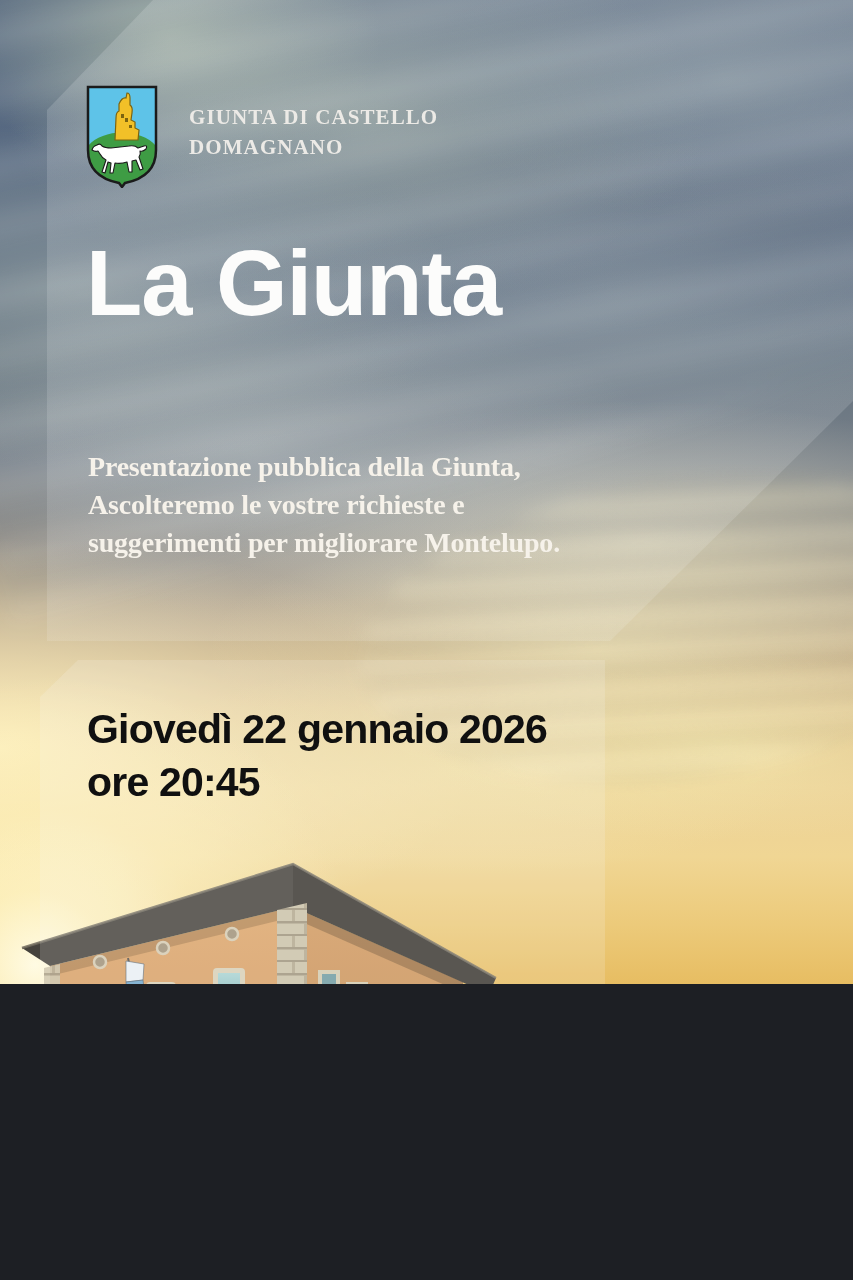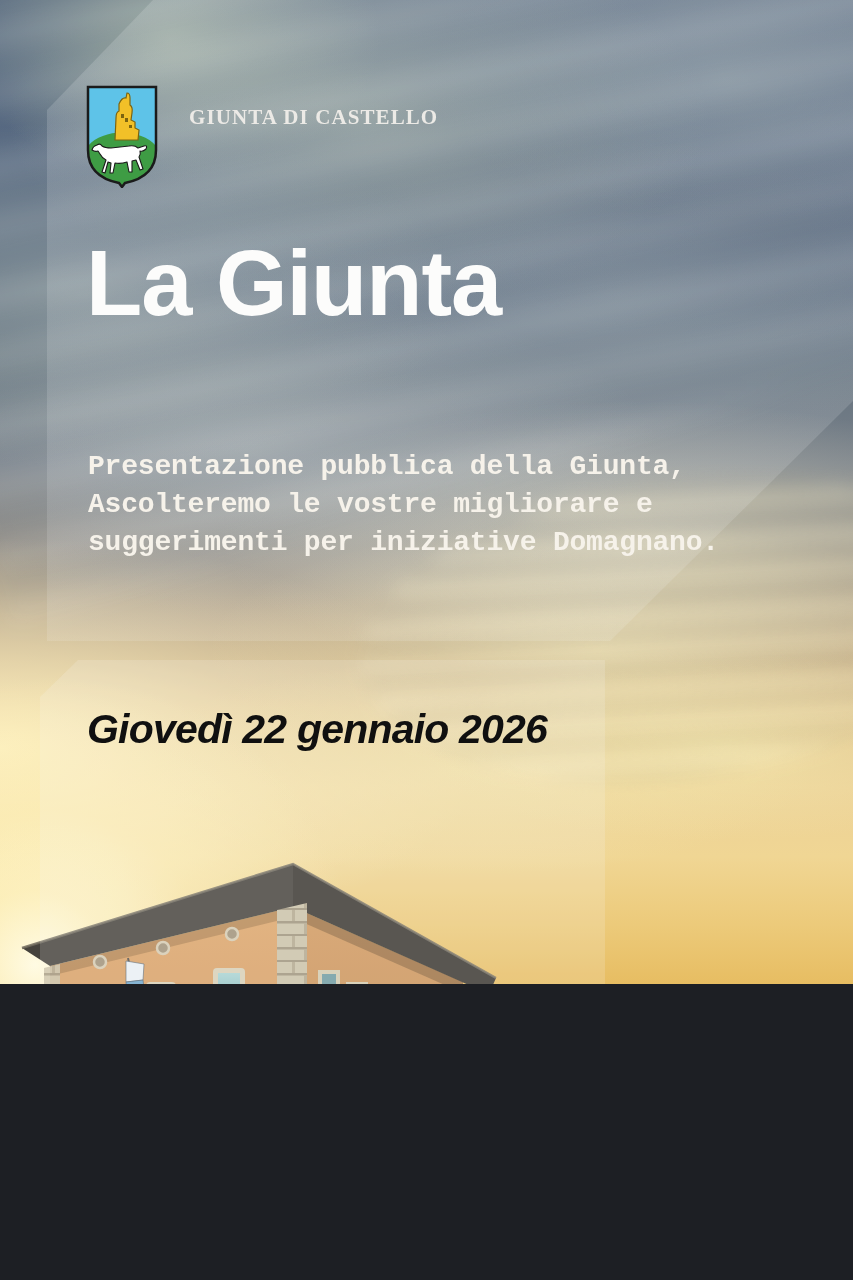--- a/index.html
+++ b/index.html
@@ -79,21 +79,21 @@
     font-family:"Liberation Serif",serif;font-weight:700;
     font-size:28px;line-height:38px;letter-spacing:-0.2px;
     color:#f6f2ea;
   }
   .description span{display:block;}
   .event{
     position:absolute;left:87px;top:703px;
     font-weight:700;font-size:41px;line-height:53px;letter-spacing:-0.8px;
     color:#101010;
   }
-  .event span{display:block;font-style:italic;}
+  .event span{display:block;}
 </style>
 </head>
 <body>
 
 <div class="poster">
 
   <div class="sky"></div>
   <div class="cirrus"></div>
   <div class="goldbank"></div>
 
@@ -299,30 +299,32 @@
       <path d="M3,62 C18,44 56,44 71,62 L71,66 C71,88 55,96 40,99 L37,103 L34,99 C19,96 3,88 3,66 Z" fill="#3e9c44"></path>
       <path d="M30,56 L31,34 Q31,28 34,27 L34,20 Q37,13 41,14 L42,9 Q45,9 45,14 L45,21 Q48,23 47,29 L46,36 L50,38 L50,44 L54,46 L53,56 Z" fill="#f2c028" stroke="#7c6410" stroke-width="1.2"></path>
       <rect x="36" y="30" width="3" height="4" fill="#7c6410"></rect>
       <rect x="40" y="34" width="3" height="4" fill="#7c6410"></rect>
       <rect x="44" y="41" width="3" height="3" fill="#7c6410"></rect>
       <path d="M12,61 Q8,62 7,66 Q10,68 13,67 L15,70 Q17,74 21,76 L17,88 L20,89 L23,78 L26,79 L25,89 L28,89 L30,79 Q36,80 42,78 L44,88 L47,88 L47,77 L51,76 L55,86 L58,85 L54,73 Q56,70 55,67 Q58,68 61,65 Q63,61 59,62 Q56,63 53,64 Q50,61 44,62 L26,64 Q20,64 17,62 Q15,59 12,61 Z" fill="#ffffff" stroke="#1a1a1a" stroke-width="1.1" stroke-linejoin="round"></path>
       <path d="M3,3 H71 V66 C71,88 55,96 40,99 L37,103 L34,99 C19,96 3,88 3,66 Z" fill="none" stroke="#1b1b1b" stroke-width="2.5"></path>
     </svg>
     <div class="brand-name">
       <span>GIUNTA DI CASTELLO</span>
+      <span>DOMAGNANO</span>
     </div>
   </div>
 
   <h1 class="title" style="margin:0;text-align:center;">
     <span>La Giunta</span>
   </h1>
 
-  <p class="description" style="margin:0;font-family:Liberation Mono, monospace;">
+  <p class="description" style="margin:0;">
     <span>Presentazione pubblica della Giunta,</span>
-    <span>Ascolteremo le vostre migliorare e</span>
-    <span>suggerimenti per iniziative Domagnano.</span>
+    <span>Ascolteremo le vostre richieste e</span>
+    <span>suggerimenti per migliorare Montelupo.</span>
   </p>
 
   <div class="event">
     <span>Giovedì 22 gennaio 2026</span>
+    <span>ore 20:45</span>
   </div>
 
 </div>
 
 </body></html>

